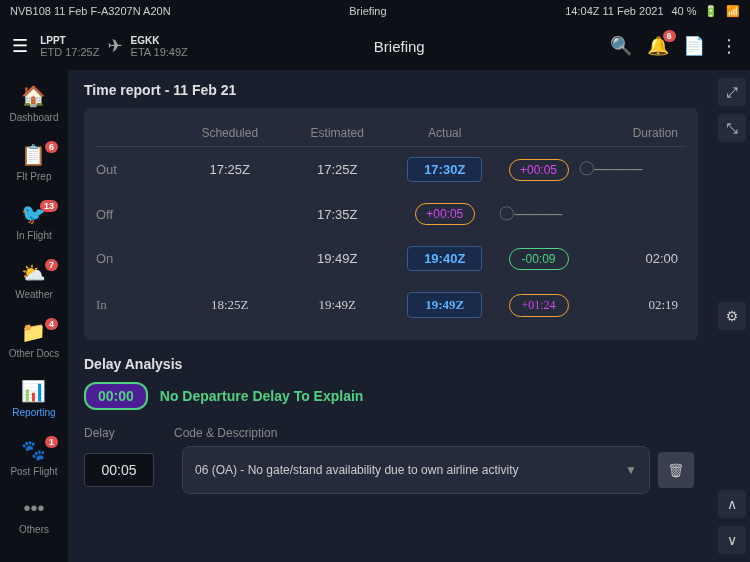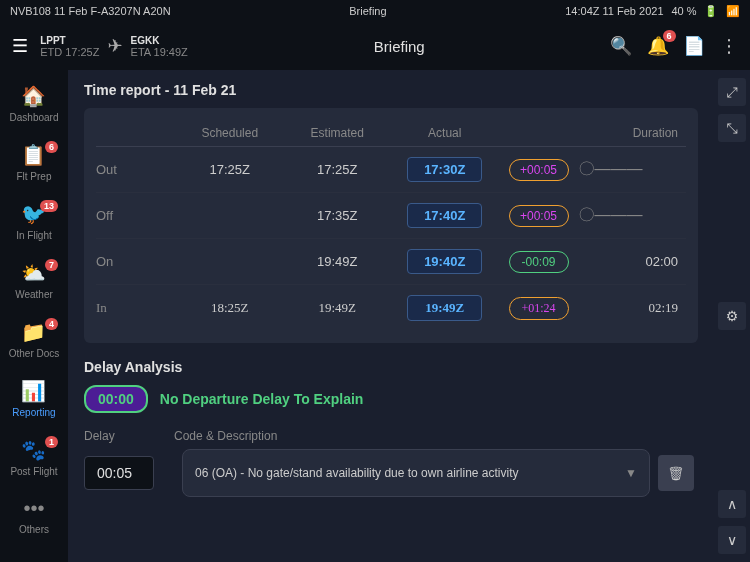--- a/index.html
+++ b/index.html
@@ -224,20 +224,21 @@
       display: grid;
       grid-template-columns: 90px 1fr 40px;
       align-items: center;
       gap: 8px;
     }
     .delay-time-box {
       background: #0d1117;
       border: 1px solid #3a3f50;
       border-radius: 4px;
       padding: 8px 12px;
+      text-align: center;
       font-size: 14px;
       color: #e0e0e0;
       width: 70px;
     }
     .delay-desc-box {
       background: #252b3b;
       border: 1px solid #3a3f50;
       border-radius: 8px;
       padding: 16px 12px;
       font-size: 12px;
@@ -376,21 +377,20 @@
         <div class="tr-time">17:25Z</div>
         <div class="tr-actual">17:30Z</div>
         <div class="tr-diff positive">+00:05</div>
         <div class="tr-slider">〇———</div>
       </div>
 
       <div class="tr-row">
         <div class="tr-label">Off</div>
         <div class="tr-time"></div>
         <div class="tr-time">17:35Z</div>
-        <div class="tr-actual">17:40Z</div>
         <div class="tr-diff positive">+00:05</div>
         <div class="tr-slider">〇———</div>
       </div>
 
       <div class="tr-row">
         <div class="tr-label">On</div>
         <div class="tr-time"></div>
         <div class="tr-time">19:49Z</div>
         <div class="tr-actual">19:40Z</div>
         <div class="tr-diff negative">-00:09</div>

